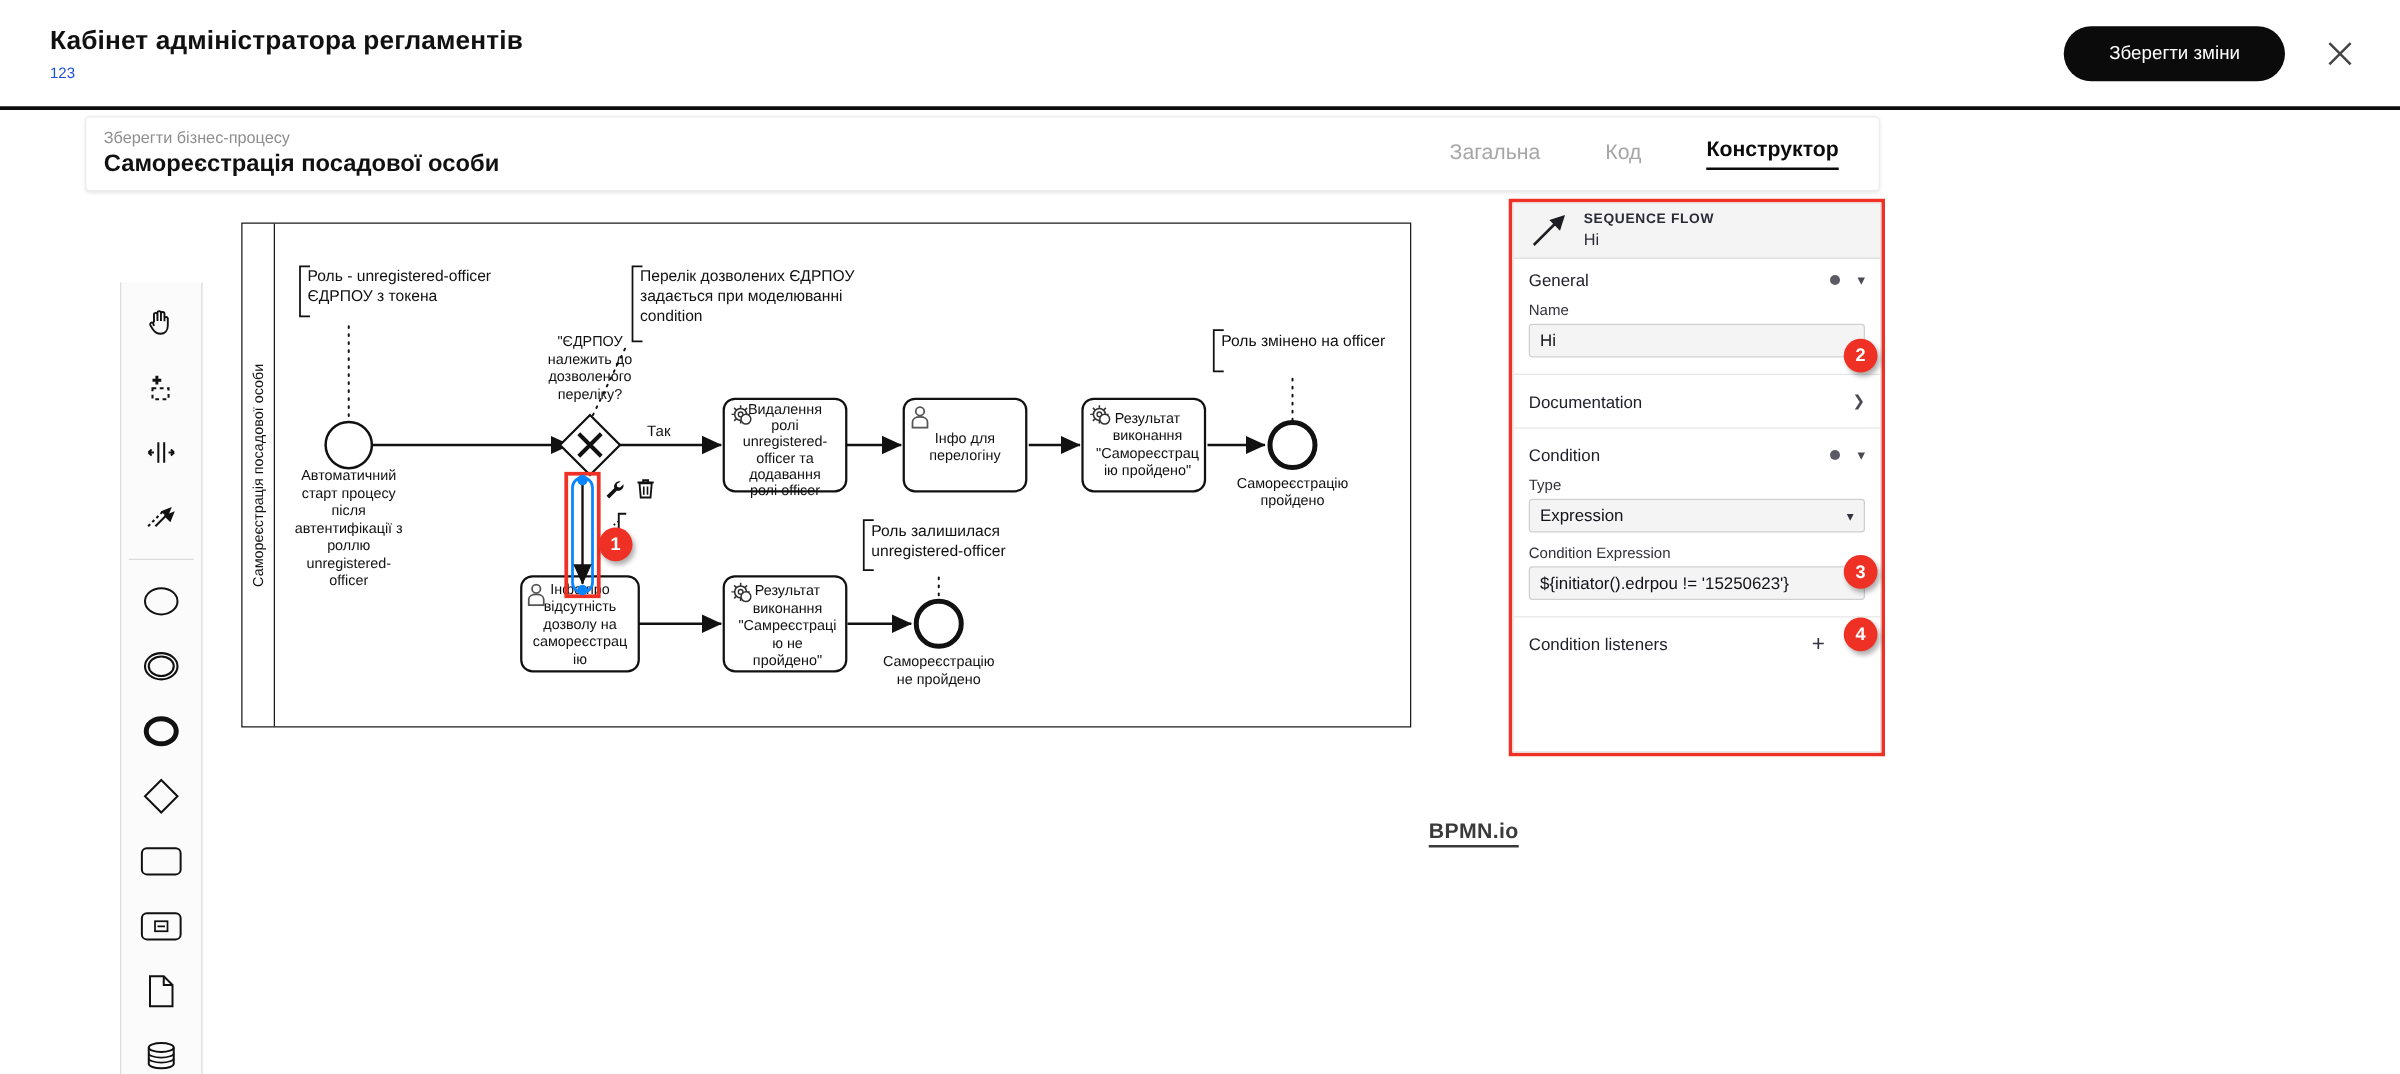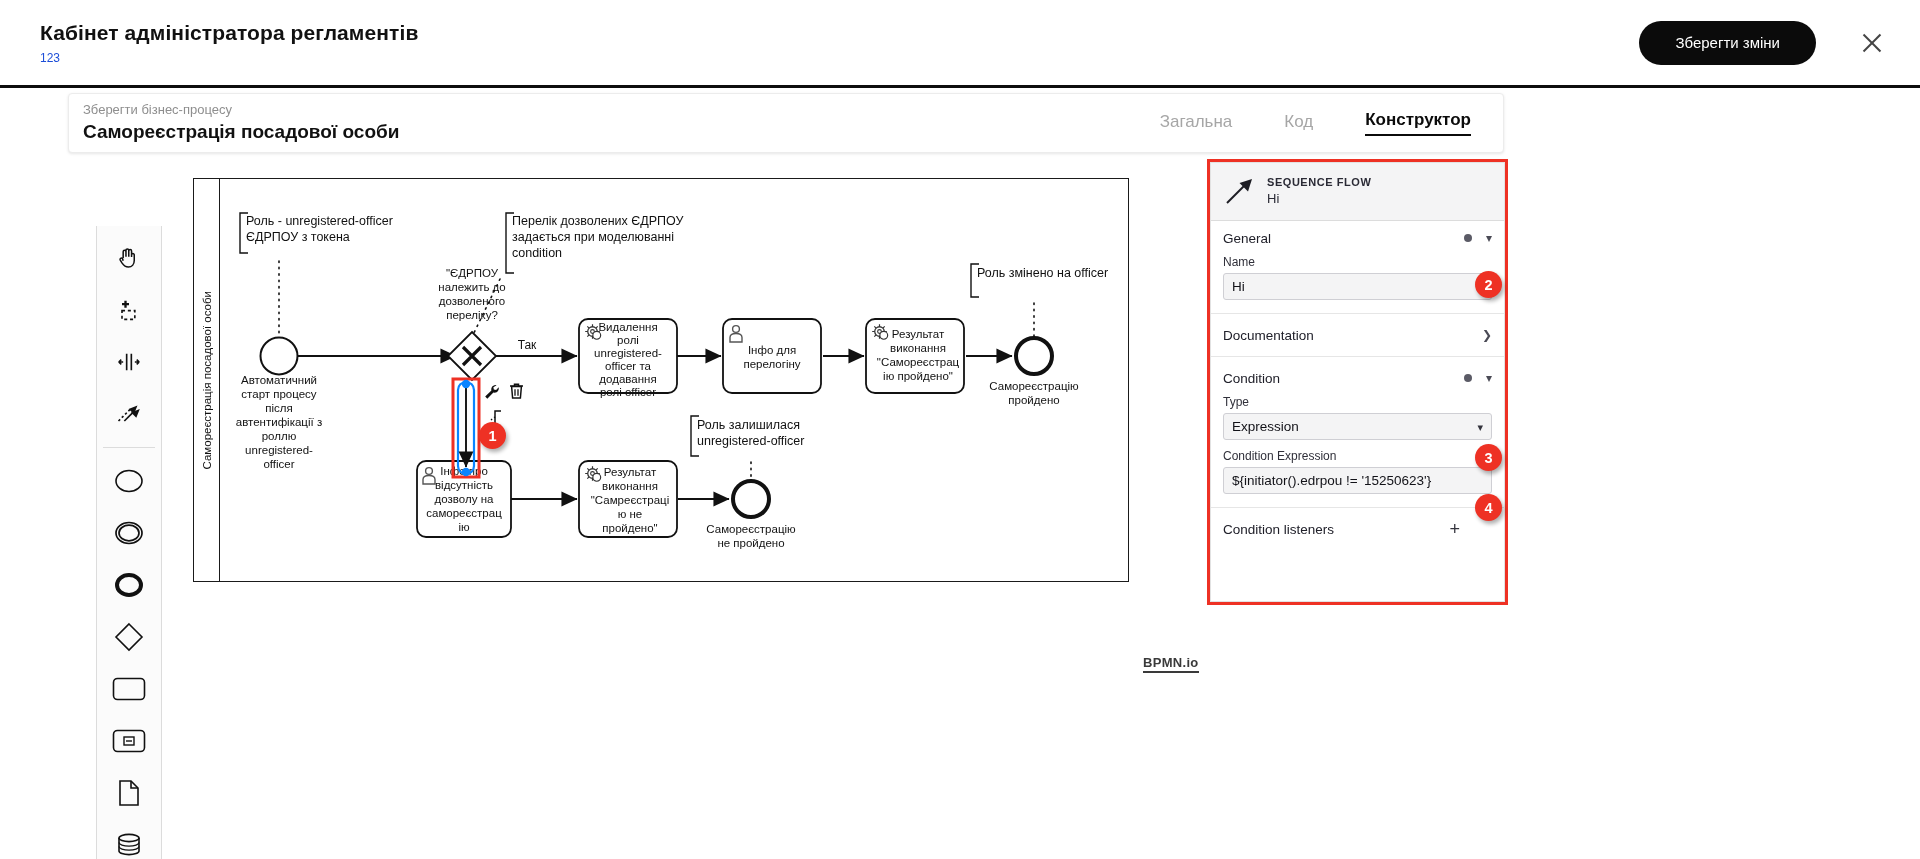--- a/index.html
+++ b/index.html
@@ -32,21 +32,21 @@
   .app-subtitle {
     font-size: 12px;
     color: #1d4ed8;
     margin-top: 5px;
   }
   .topbar-right {
     margin-left: auto;
     margin-right: 34px;
     display: flex;
     align-items: center;
-    gap: 42px;
+    gap: 30px;
   }
   .save-btn {
     background: #0b0b0b;
     color: #ffffff;
     border: none;
     border-radius: 26px;
     height: 44px;
     padding: 0 36px;
     font-size: 15px;
     font-family: "Liberation Sans", sans-serif;
@@ -142,21 +142,21 @@
     transform: rotate(180deg);
     font-size: 11.5px;
     color: #111;
     white-space: nowrap;
   }
   .diagram-svg { position: absolute; left: 0; top: 0; }
 
   .bpmnio {
     position: absolute;
     left: 1143px; top: 655px;
-    font-size: 13px;
+    font-size: 17px;
     color: #3a3a3a;
     font-weight: bold;
     letter-spacing: .3px;
     border-bottom: 2px solid #3a3a3a;
     padding-bottom: 1px;
   }
 
   
   .props {
     position: absolute;
@@ -172,21 +172,21 @@
     background: #ffffff;
     overflow: hidden;
   }
   .props-head {
     display: flex;
     align-items: center;
     gap: 10px;
     background: #f4f4f5;
     border-bottom: 1px solid #dcdcdc;
     padding: 11px 12px;
-    height: 58px;
+    height: 44px;
   }
   .props-head-text { line-height: 1.25; }
   .props-type {
     font-size: 11px;
     font-weight: bold;
     color: #2a2a35;
     letter-spacing: .55px;
   }
   .props-name-sub {
     font-size: 13px;

